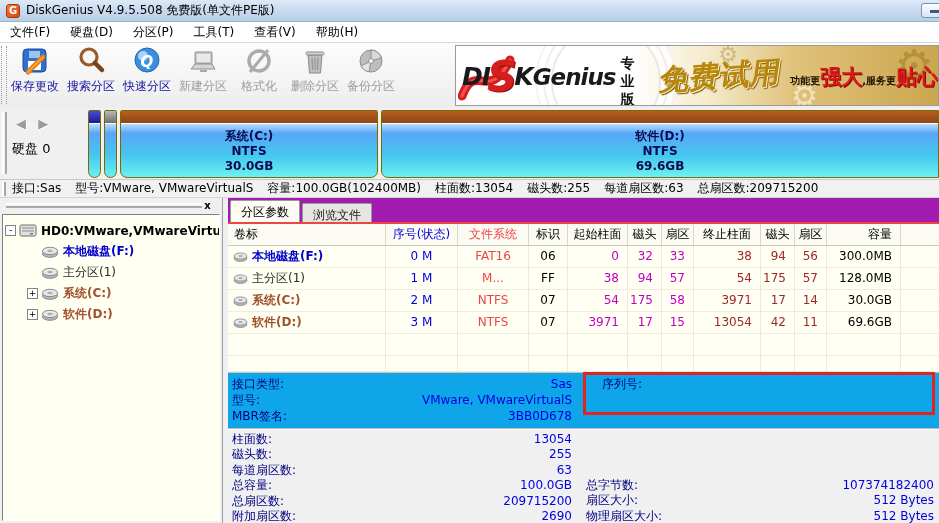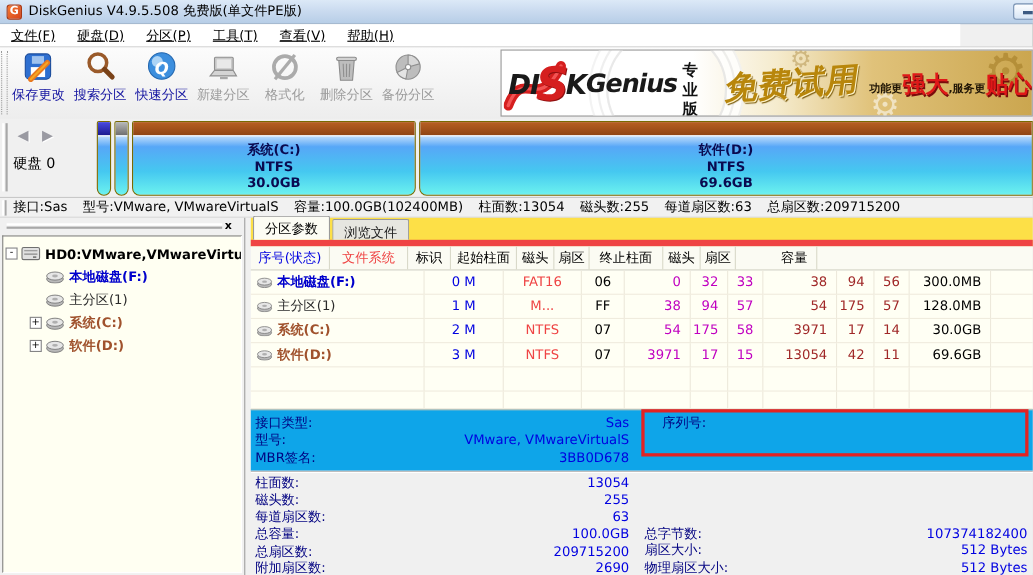--- a/index.html
+++ b/index.html
@@ -13,22 +13,22 @@
   .app-icon { width:14px; height:14px; margin-right:6px; border-radius:3px;
     background:linear-gradient(135deg,#F47B33,#D8441A); border:1px solid #A83712;
     color:#fff; font-weight:bold; font-size:10px; line-height:12px; text-align:center; }
   .title-text { color:#000; }
   .min-btn { position:absolute; right:-8px; top:3px; width:26px; height:15px;
     border:1px solid #7A93B3; border-radius:3px;
     background:linear-gradient(180deg,#FDFEFF,#D7E5F5); }
   .min-btn i { display:block; width:9px; height:3px; background:#3C5A82; margin:6px auto 0; }
 
   
-  .menubar { position:absolute; left:0; top:22px; width:873px; height:20px; background:#FFF;
-    display:flex; align-items:center;text-decoration:underline; }
+  .menubar { position:absolute; left:0; top:22px; width:939px; height:20px; background:#FFF;
+    display:flex; align-items:center; }
   .menu-item { padding:2px 10px; color:#000; cursor:default; }
 
   
   .toolbar { position:absolute; left:0; top:42px; width:939px; height:66px;
     background:linear-gradient(180deg,#FCFCFC,#EDEDED); border-top:1px solid #D9D9D9;
     display:flex; align-items:flex-start; }
   .tb-grip { width:6px; height:58px; margin:3px 0 0 1px;
     border-left:1px dotted #9A9A9A; border-right:1px dotted #9A9A9A; }
   .tb-btn { width:56px; height:62px; display:flex; flex-direction:column; align-items:center;
     padding-top:2px; }
@@ -108,21 +108,21 @@
   .troot { font-weight:bold; color:#000; }
   .tblue { font-weight:bold; color:#0000CC; }
   .tblack { color:#2A2A2A; }
   .tbrown { font-weight:bold; color:#A0522D; }
 
   .vsplit { position:absolute; left:222px; top:0; width:6px; height:325px; background:#F0F0F0;
     border-left:1px solid #A0A0A0; }
 
   
   .rightpane { width:711px; height:325px; position:relative; background:#F0F0F0; }
-  .tabbar { height:26px; display:flex; align-items:flex-end; padding-left:2px; border-bottom:6px solid #ef4444; background:#fde047;text-align:center; }
+  .tabbar { height:26px; display:flex; align-items:flex-end; padding-left:2px; border-bottom:2px solid #ef4444; background:#a21caf;text-align:center; }
   .tab { padding:3px 10px 3px; border:1px solid #9A9A9A; border-bottom:none; margin-right:2px; color:#000; }
   .tab.active { background:#FCFCF4; height:22px; border-radius:2px 2px 0 0; position:relative; z-index:2; }
   .tab.inactive { background:#E6E6E0; height:19px; border-radius:2px 2px 0 0; color:#222; }
 
   
   .theader { height:22px; display:flex; background:#FBFBF3; border-bottom:1px solid #C9C9B9; }
   .thead-cell { line-height:21px; text-align:center; color:#000; border-right:1px solid #D9D9C9; overflow:hidden; white-space:nowrap; }
   .thead-cell.left { text-align:left; padding-left:6px; }
   .tbody { background:#FFFFF4; }
   .trow { height:22px; display:flex; }
@@ -382,20 +382,21 @@
       <div class="vsplit"></div>
     </div>
 
     <div class="rightpane">
       <div class="tabbar">
         <span class="tab active">分区参数</span>
         <span class="tab inactive">浏览文件</span>
       </div>
 
       <div class="theader">
+        <div class="thead-cell left c0">卷标</div>
         <div class="thead-cell c1">序号(状态)</div>
         <div class="thead-cell c2">文件系统</div>
         <div class="thead-cell c3">标识</div>
         <div class="thead-cell c4">起始柱面</div>
         <div class="thead-cell c5">磁头</div>
         <div class="thead-cell c6">扇区</div>
         <div class="thead-cell c7">终止柱面</div>
         <div class="thead-cell c8">磁头</div>
         <div class="thead-cell c9">扇区</div>
         <div class="thead-cell c10">容量</div>

